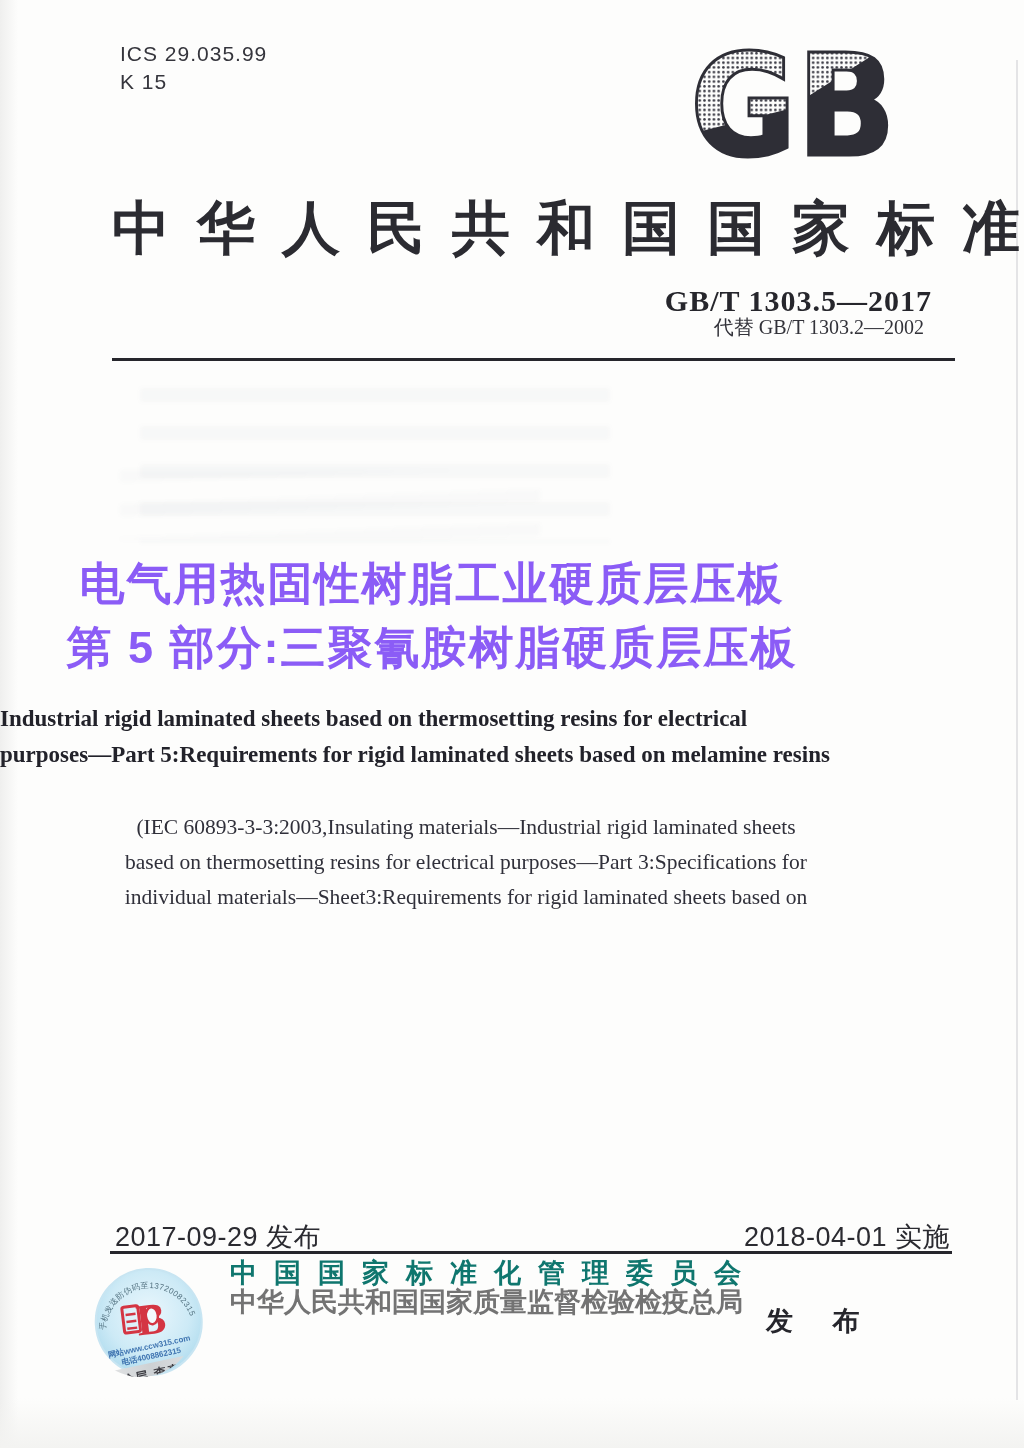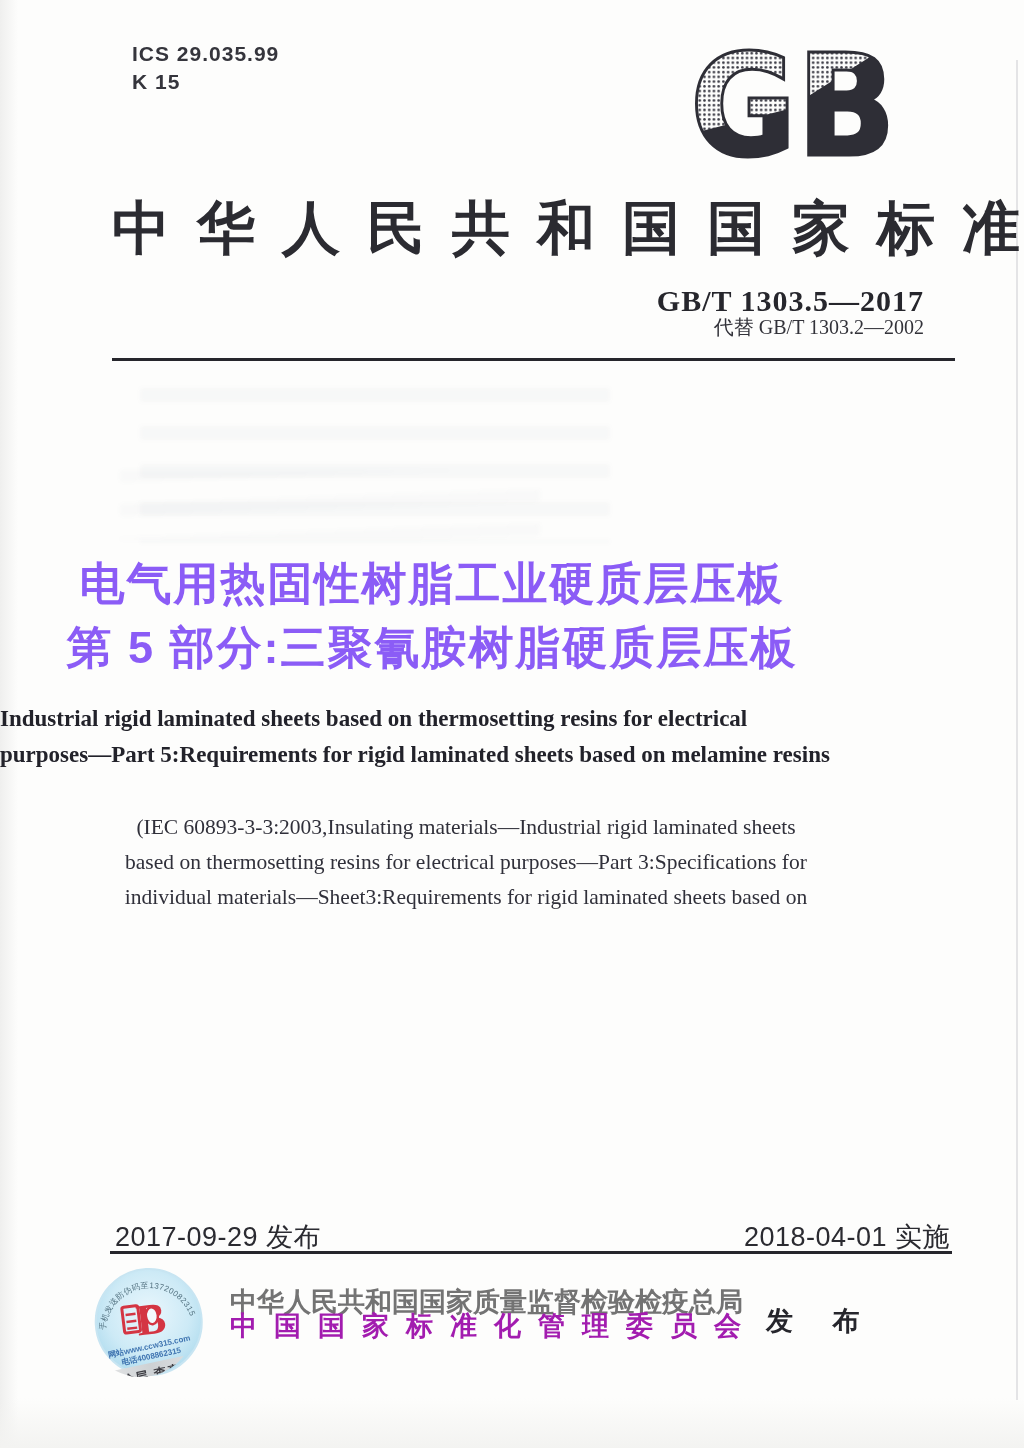--- a/index.html
+++ b/index.html
@@ -10,30 +10,30 @@
     color:#2a2a31;
   }
   .abs{position:absolute;}
   
   .page-edge-right{left:1016px;top:60px;width:2px;height:1340px;background:#e4e4e6;}
   .page-shade-left{left:0;top:0;width:18px;height:1448px;
     background:linear-gradient(90deg,#efefee,rgba(255,255,255,0));}
   .page-shade-bottom{left:0;top:1398px;width:1024px;height:50px;
     background:linear-gradient(0deg,#f3f3f1,rgba(255,255,255,0));}
 
-  .ics-block{left:132px;top:40px;font-size:21px;font-weight:bold;
+  .ics-block{left:120px;top:40px;font-size:21px;font-weight:normal;
     letter-spacing:1px;line-height:28px;color:#35353c;}
 
   .gb-logo{left:688px;top:46px;width:210px;height:116px;}
 
   .masthead-title{left:112px;top:190px;width:840px;white-space:nowrap;
     font-family:"Liberation Serif",serif;font-weight:700;font-size:58px;
     letter-spacing:27px;margin-right:-27px;color:#2b2b31;}
 
-  .std-no{right:100px;top:284px;text-align:right;
+  .std-no{right:92px;top:284px;text-align:right;
     font-family:"Liberation Serif",serif;font-weight:bold;font-size:30px;
     letter-spacing:1px;color:#26262c;}
   .std-replaces{right:100px;top:314px;text-align:right;
     font-family:"Liberation Serif",serif;font-size:20px;color:#33333a;}
 
   .rule-top{left:112px;top:358px;width:843px;height:3px;background:#26262c;}
   .rule-bottom{left:110px;top:1251px;width:842px;height:3px;background:#26262c;}
 
   .ghost-bleed{left:140px;top:388px;width:470px;height:155px;opacity:.55;
     background:repeating-linear-gradient(180deg,rgba(105,115,135,.07) 0 14px,rgba(255,255,255,0) 14px 38px);
@@ -53,22 +53,22 @@
   .en-title-2{top:742px;}
 
   .adoption{left:0;top:810px;width:932px;text-align:center;
     font-family:"Liberation Serif",serif;font-size:21.5px;line-height:35px;color:#30303a;}
 
   .issue-date{left:115px;top:1219px;font-size:27px;letter-spacing:.5px;color:#2b2b31;}
   .impl-date{right:74px;top:1219px;font-size:27px;letter-spacing:.5px;color:#2b2b31;}
 
   .issuer-1{left:230px;top:1284px;width:520px;white-space:nowrap;
     font-weight:bold;font-size:27px;color:#737373;}
-  .issuer-2{left:230px;top:1308px;width:520px;white-space:nowrap;
-    font-weight:bold;font-size:27px;letter-spacing:17px;margin-right:-17px;color:#a21caf;}
+  .issuer-2{left:230px;top:1255px;width:520px;white-space:nowrap;
+    font-weight:bold;font-size:27px;letter-spacing:17px;margin-right:-17px;color:#0f766e;}
   .publish-label{left:766px;top:1303px;font-size:27px;font-weight:bold;
     letter-spacing:16px;color:#26262c;}
 
   .sticker{left:92px;top:1260px;width:114px;height:134px;transform:rotate(-3deg);}
 </style>
 </head>
 <body>
 
 <div class="abs page-shade-left"></div>
 <div class="abs page-shade-bottom"></div>

